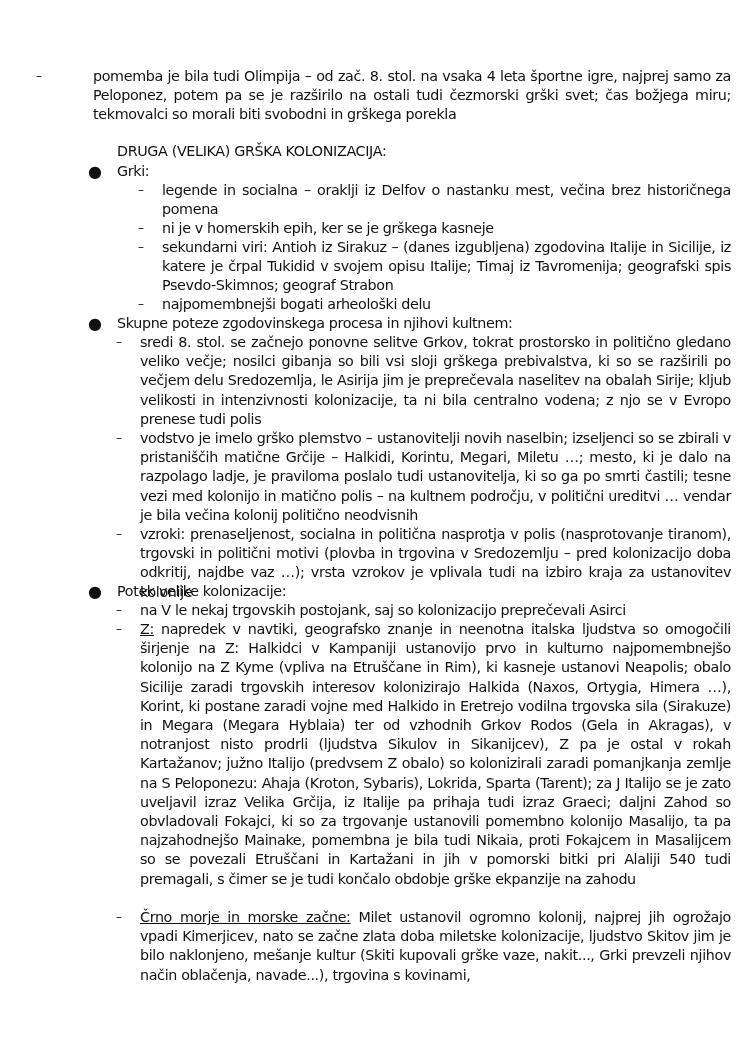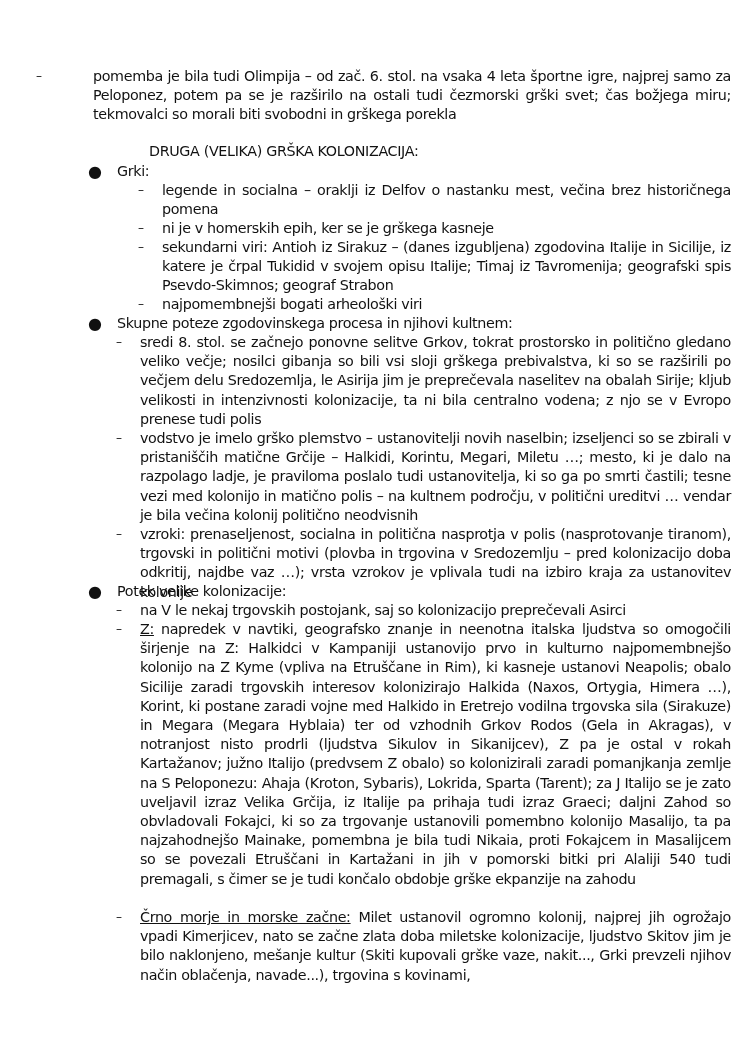--- a/index.html
+++ b/index.html
@@ -18,45 +18,45 @@
     .heading { position: absolute; }
     .u { text-decoration: underline; }
   </style>
 </head>
 <body>
 
 <div class="page">
 
   <div class="item" style="left:93px; top:67px; width:638px;">
     <span class="marker dash-marker" style="left:-57px;">–</span>
-    <span class="text">pomemba je bila tudi Olimpija – od zač. 6. stol. na vsaka 4 leta športne igre, najprej samo za Peloponez, potem pa se je razširilo na ostali tudi čezmorski grški svet; čas božjega miru; tekmovalci so morali biti svobodni in grškega porekla</span>
+    <span class="text">pomemba je bila tudi Olimpija – od zač. 8. stol. na vsaka 4 leta športne igre, najprej samo za Peloponez, potem pa se je razširilo na ostali tudi čezmorski grški svet; čas božjega miru; tekmovalci so morali biti svobodni in grškega porekla</span>
   </div>
 
-  <div class="heading" style="left:117px; top:142px;margin-left:32px;">DRUGA (VELIKA) GRŠKA KOLONIZACIJA:</div>
+  <div class="heading" style="left:117px; top:142px;">DRUGA (VELIKA) GRŠKA KOLONIZACIJA:</div>
 
   <div class="item" style="left:117px; top:162px; width:600px;">
     <span class="marker bullet-marker" style="left:-29px;">●</span>
     <span class="text">Grki:</span>
   </div>
 
   <div class="item" style="left:162px; top:181px; width:569px;">
     <span class="marker dash-marker" style="left:-24px;">–</span>
     <span class="text">legende in socialna – oraklji iz Delfov o nastanku mest, večina brez historičnega pomena</span>
   </div>
   <div class="item" style="left:162px; top:219px; width:569px;">
     <span class="marker dash-marker" style="left:-24px;">–</span>
     <span class="text">ni je v homerskih epih, ker se je grškega kasneje</span>
   </div>
   <div class="item" style="left:162px; top:238px; width:569px;">
     <span class="marker dash-marker" style="left:-24px;">–</span>
     <span class="text">sekundarni viri: Antioh iz Sirakuz – (danes izgubljena) zgodovina Italije in Sicilije, iz katere je črpal Tukidid v svojem opisu Italije; Timaj iz Tavromenija; geografski spis Psevdo-Skimnos; geograf Strabon</span>
   </div>
   <div class="item" style="left:162px; top:295px; width:569px;">
     <span class="marker dash-marker" style="left:-24px;">–</span>
-    <span class="text">najpomembnejši bogati arheološki viri</span>
+    <span class="text">najpomembnejši bogati arheološki delu</span>
   </div>
 
   <div class="item" style="left:117px; top:314px; width:600px;">
     <span class="marker bullet-marker" style="left:-29px;">●</span>
     <span class="text">Skupne poteze zgodovinskega procesa in njihovi kultnem:</span>
   </div>
 
   <div class="item" style="left:140px; top:333px; width:591px;">
     <span class="marker dash-marker" style="left:-24px;">–</span>
     <span class="text">sredi 8. stol. se začnejo ponovne selitve Grkov, tokrat prostorsko in politično gledano veliko večje; nosilci gibanja so bili vsi sloji grškega prebivalstva, ki so se razširili po večjem delu Sredozemlja, le Asirija jim je preprečevala naselitev na obalah Sirije; kljub velikosti in intenzivnosti kolonizacije, ta ni bila centralno vodena; z njo se v Evropo prenese tudi polis</span>

